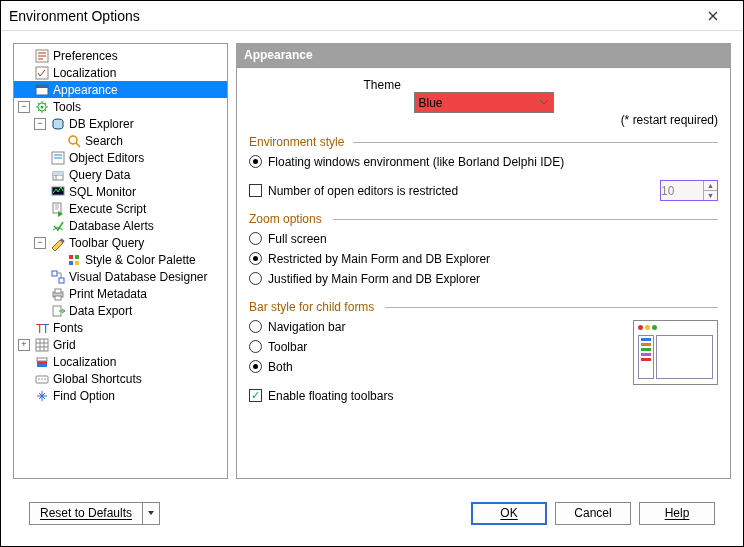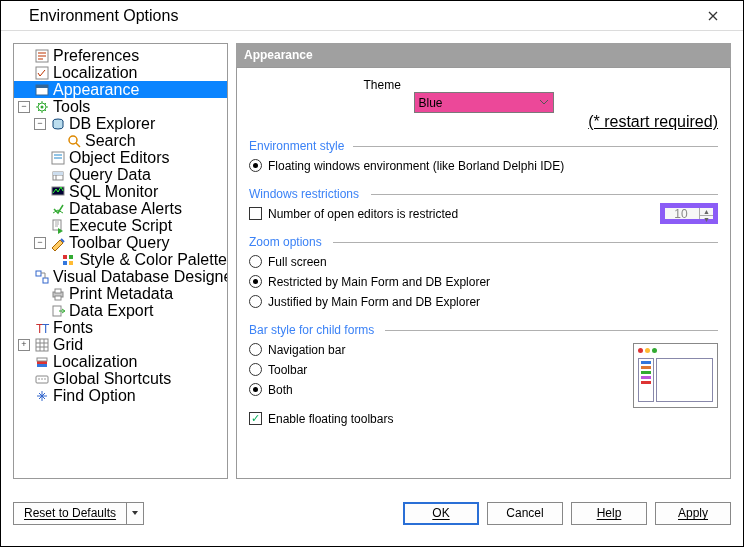--- a/index.html
+++ b/index.html
@@ -1,62 +1,62 @@
 <!DOCTYPE html>
 <html><head>
 <meta charset="utf-8">
 <style>
 * { box-sizing: border-box; font-family: "Segoe UI", Tahoma, sans-serif; font-size: 12px; }
 body { margin: 0; background: #f0f0f0; }
 .window { width: 744px; height: 547px; background: #fff; border: 1px solid #000; position: relative; overflow: hidden; }
 .titlebar { height: 30px; background: #fff; border-bottom: 1px solid #dcdcdc; display: flex; align-items: center; padding: 0 8px; }
-.titlebar .title { font-size: 16px; flex: 1; margin-left: 20px; }
+.titlebar .title { font-size: 14px; flex: 1; }
 .titlebar .close { width: 44px; height: 28px; display: flex; align-items: center; justify-content: center; cursor: pointer; }
 .titlebar .close svg { width: 10px; height: 10px; }
 .content { display: flex; height: 460px; padding: 12px; gap: 8px; }
 .tree { width: 215px; border: 1px solid #999; background: #fff; overflow: auto; padding: 3px 0; }
 .tree-row { display: flex; align-items: center; height: 17px; padding-left: 4px; cursor: pointer; white-space: nowrap; }
 .tree-row.selected { background: #0a84ff; color: #fff; }
 .tree-row .exp { width: 12px; height: 12px; border: 1px solid #888; display: inline-flex; align-items: center; justify-content: center; font-size: 9px; line-height: 1; margin-right: 4px; background: #fff; color: #444; }
 .tree-row .spacer { display: inline-block; width: 16px; }
 .tree-row .icon { width: 16px; height: 16px; margin-right: 3px; display: inline-flex; align-items: center; justify-content: center; }
-.tree-row .label { font-size: 16px; }
+.tree-row .label { font-size: 12px; }
 .ind1 { padding-left: 4px; }
 .ind2 { padding-left: 20px; }
 .ind3 { padding-left: 36px; }
 .main { flex: 1; display: flex; flex-direction: column; }
 .section-header { background: #a0a0a0; color: #fff; font-weight: bold; padding: 5px 8px; }
 .panel { border: 1px solid #999; padding: 10px 12px 10px 12px; flex: 1; overflow: auto; }
 .row { display: flex; align-items: center; margin-bottom: 6px; flex-direction: column; }
 .theme-row .label { width: 240px; }
-.select { width: 140px; height: 21px; border: 1px solid #7a7a7a; background: #ec4899; display: flex; align-items: center; padding: 0 4px; position: relative; }
+.select { width: 140px; height: 21px; border: 1px solid #7a7a7a; background: #ef4444; display: flex; align-items: center; padding: 0 4px; position: relative; }
 .select .arrow { position: absolute; right: 4px; top: 4px; }
-.restart { margin-left: auto; font-size: 16px; text-decoration: underline; }
+.restart { margin-left: auto; font-size: 12px; }
 .group { margin-top: 6px; }
-.group-title { color: #3b82f6; padding: 2px 0; position: relative; }
+.group-title { color: #a16207; padding: 2px 0; position: relative; }
 .group-title::after { content: ""; position: absolute; left: calc(var(--tw,120px)); right: 0; top: 50%; border-top: 1px solid #b0b0b0; }
 .opt { display: flex; align-items: center; height: 19px; margin: 1px 0; }
 .radio, .check { width: 13px; height: 13px; border: 1px solid #333; margin-right: 6px; display: inline-flex; align-items: center; justify-content: center; background: #fff; }
 .radio { border-radius: 50%; }
 .radio.checked::after { content: ""; width: 5px; height: 5px; background: #000; border-radius: 50%; }
 .check.checked::after { content: "✓"; font-size: 11px; color: #0a5; line-height: 1; }
-.numbox { margin-left: auto; width: 58px; height: 21px; border: 5px solid #8b5cf6; background: #f7f7f7; color: #888; display: flex; align-items: center; justify-content: center; padding-right: 16px; position: relative; }
+.numbox { margin-left: auto; width: 58px; height: 21px; border: 1px solid #8b5cf6; background: #f7f7f7; color: #888; display: flex; align-items: center; justify-content: flex-start; padding-right: 16px; position: relative; }
 .numbox .spin { position: absolute; right: 0; top: 0; bottom: 0; width: 14px; border-left: 1px solid #aaa; display: flex; flex-direction: column; }
 .numbox .spin div { flex: 1; display: flex; align-items: center; justify-content: center; font-size: 7px; color: #666; }
 .numbox .spin div:first-child { border-bottom: 1px solid #aaa; }
 .barstyle { display: flex; gap: 20px; }
 .bar-left { }
 .preview { width: 85px; height: 65px; border: 1px solid #888; background: #fff; margin-left: auto; margin-top: 4px; padding: 4px; }
 .preview .pv-title { height: 8px; display: flex; gap: 2px; margin-bottom: 2px; }
 .preview .pv-title span { width: 5px; height: 5px; border-radius: 50%; }
 .preview .pv-body { display: flex; height: 44px; gap: 2px; }
 .preview .pv-side { width: 16px; border: 1px solid #88a; display: flex; flex-direction: column; gap: 2px; padding: 2px; }
 .preview .pv-side span { height: 3px; }
 .preview .pv-main { flex: 1; border: 1px solid #88a; }
-.footer { height: 44px; border-top: 0; display: flex; align-items: center; padding: 0 12px; gap: 8px; }
+.footer { height: 44px; border-top: 0; display: flex; align-items: center; padding: 0 28px; gap: 8px; }
 .btn { height: 23px; min-width: 76px; border: 1px solid #888; background: #fdfdfd; display: inline-flex; align-items: center; justify-content: center; cursor: pointer; padding: 0 10px; }
 .btn.primary { border: 2px solid #2a6fd6; }
 .btn-split { display: inline-flex; }
 .btn-split .btn { border-right: none; min-width: 108px; }
 .btn-split .drop { width: 18px; height: 23px; border: 1px solid #888; background: #fdfdfd; display: inline-flex; align-items: center; justify-content: center; cursor: pointer; }
 .underline { text-decoration: underline; text-underline-offset: 2px; }
 </style>
 </head>
 <body>
 
@@ -161,36 +161,36 @@
               <rect x="2" y="3" width="12" height="8" fill="#003" stroke="#888"></rect>
               <path d="M3 9l3-4 2 3 3-5 2 4" stroke="#3f3" fill="none"></path>
             </svg>
           </span>
           <span class="label">SQL Monitor</span>
         </div>
         <div class="tree-row ind2">
           <span class="spacer"></span>
           <span class="icon">
             <svg width="16" height="16">
-              <path d="M3 12l5-3 5 3" fill="none" stroke="#3a3"></path>
-              <path d="M4 8l4 4 5-8" stroke="#3a3" fill="none" stroke-width="1.5"></path>
-            </svg>
-          </span>
-          <span class="label">Database Alerts</span>
-        </div>
-        <div class="tree-row ind2">
-          <span class="spacer"></span>
-          <span class="icon">
-            <svg width="16" height="16">
               <rect x="3" y="2" width="8" height="10" fill="#fff" stroke="#888"></rect>
               <path d="M5 4h4M5 6h4M5 8h3" stroke="#aaa"></path>
               <path d="M8 10l5 3-5 3z" fill="#3a3"></path>
             </svg>
           </span>
           <span class="label">Execute Script</span>
+        </div>
+        <div class="tree-row ind2">
+          <span class="spacer"></span>
+          <span class="icon">
+            <svg width="16" height="16">
+              <path d="M3 12l5-3 5 3" fill="none" stroke="#3a3"></path>
+              <path d="M4 8l4 4 5-8" stroke="#3a3" fill="none" stroke-width="1.5"></path>
+            </svg>
+          </span>
+          <span class="label">Database Alerts</span>
         </div>
         <div class="tree-row ind2">
           <span class="exp">−</span>
           <span class="icon">
             <svg width="16" height="16">
               <path d="M2 13L10 5l3 3-8 8z" fill="#fc6" stroke="#a60"></path>
               <path d="M11 4l3 3" stroke="#36c" stroke-width="2"></path>
             </svg>
           </span>
           <span class="label">Toolbar Query</span>
@@ -312,21 +312,20 @@
           <div class="group-title">Environment style</div>
           <div id="env-opts">
               <div class="opt">
                 <span class="radio checked"></span>
                 <span>Floating windows environment (like Borland Delphi IDE)</span>
               </div>
             </div>
         </div>
 
         <div class="group" style="--tw:122px; margin-top:10px">
-          <div class="group-title">Windows restrictions</div>
           <div class="opt">
             <span id="restrict-check" class="check"></span>
             <span>Number of open editors is restricted</span>
             <div class="numbox">
               <span>10</span>
               <div class="spin">
                   <div>▲</div>
                   <div>▼</div>
                 </div>
             </div>
@@ -409,17 +408,14 @@
     <div style="flex:1"></div>
     <div class="btn primary">
         <span class="underline">OK</span>
       </div>
     <div class="btn">
         <span>Cancel</span>
       </div>
     <div class="btn">
         <span class="underline">Help</span>
       </div>
-    <div class="btn">
-        <span class="underline">Apply</span>
-      </div>
   </div>
 </div>
 
 </body></html>

